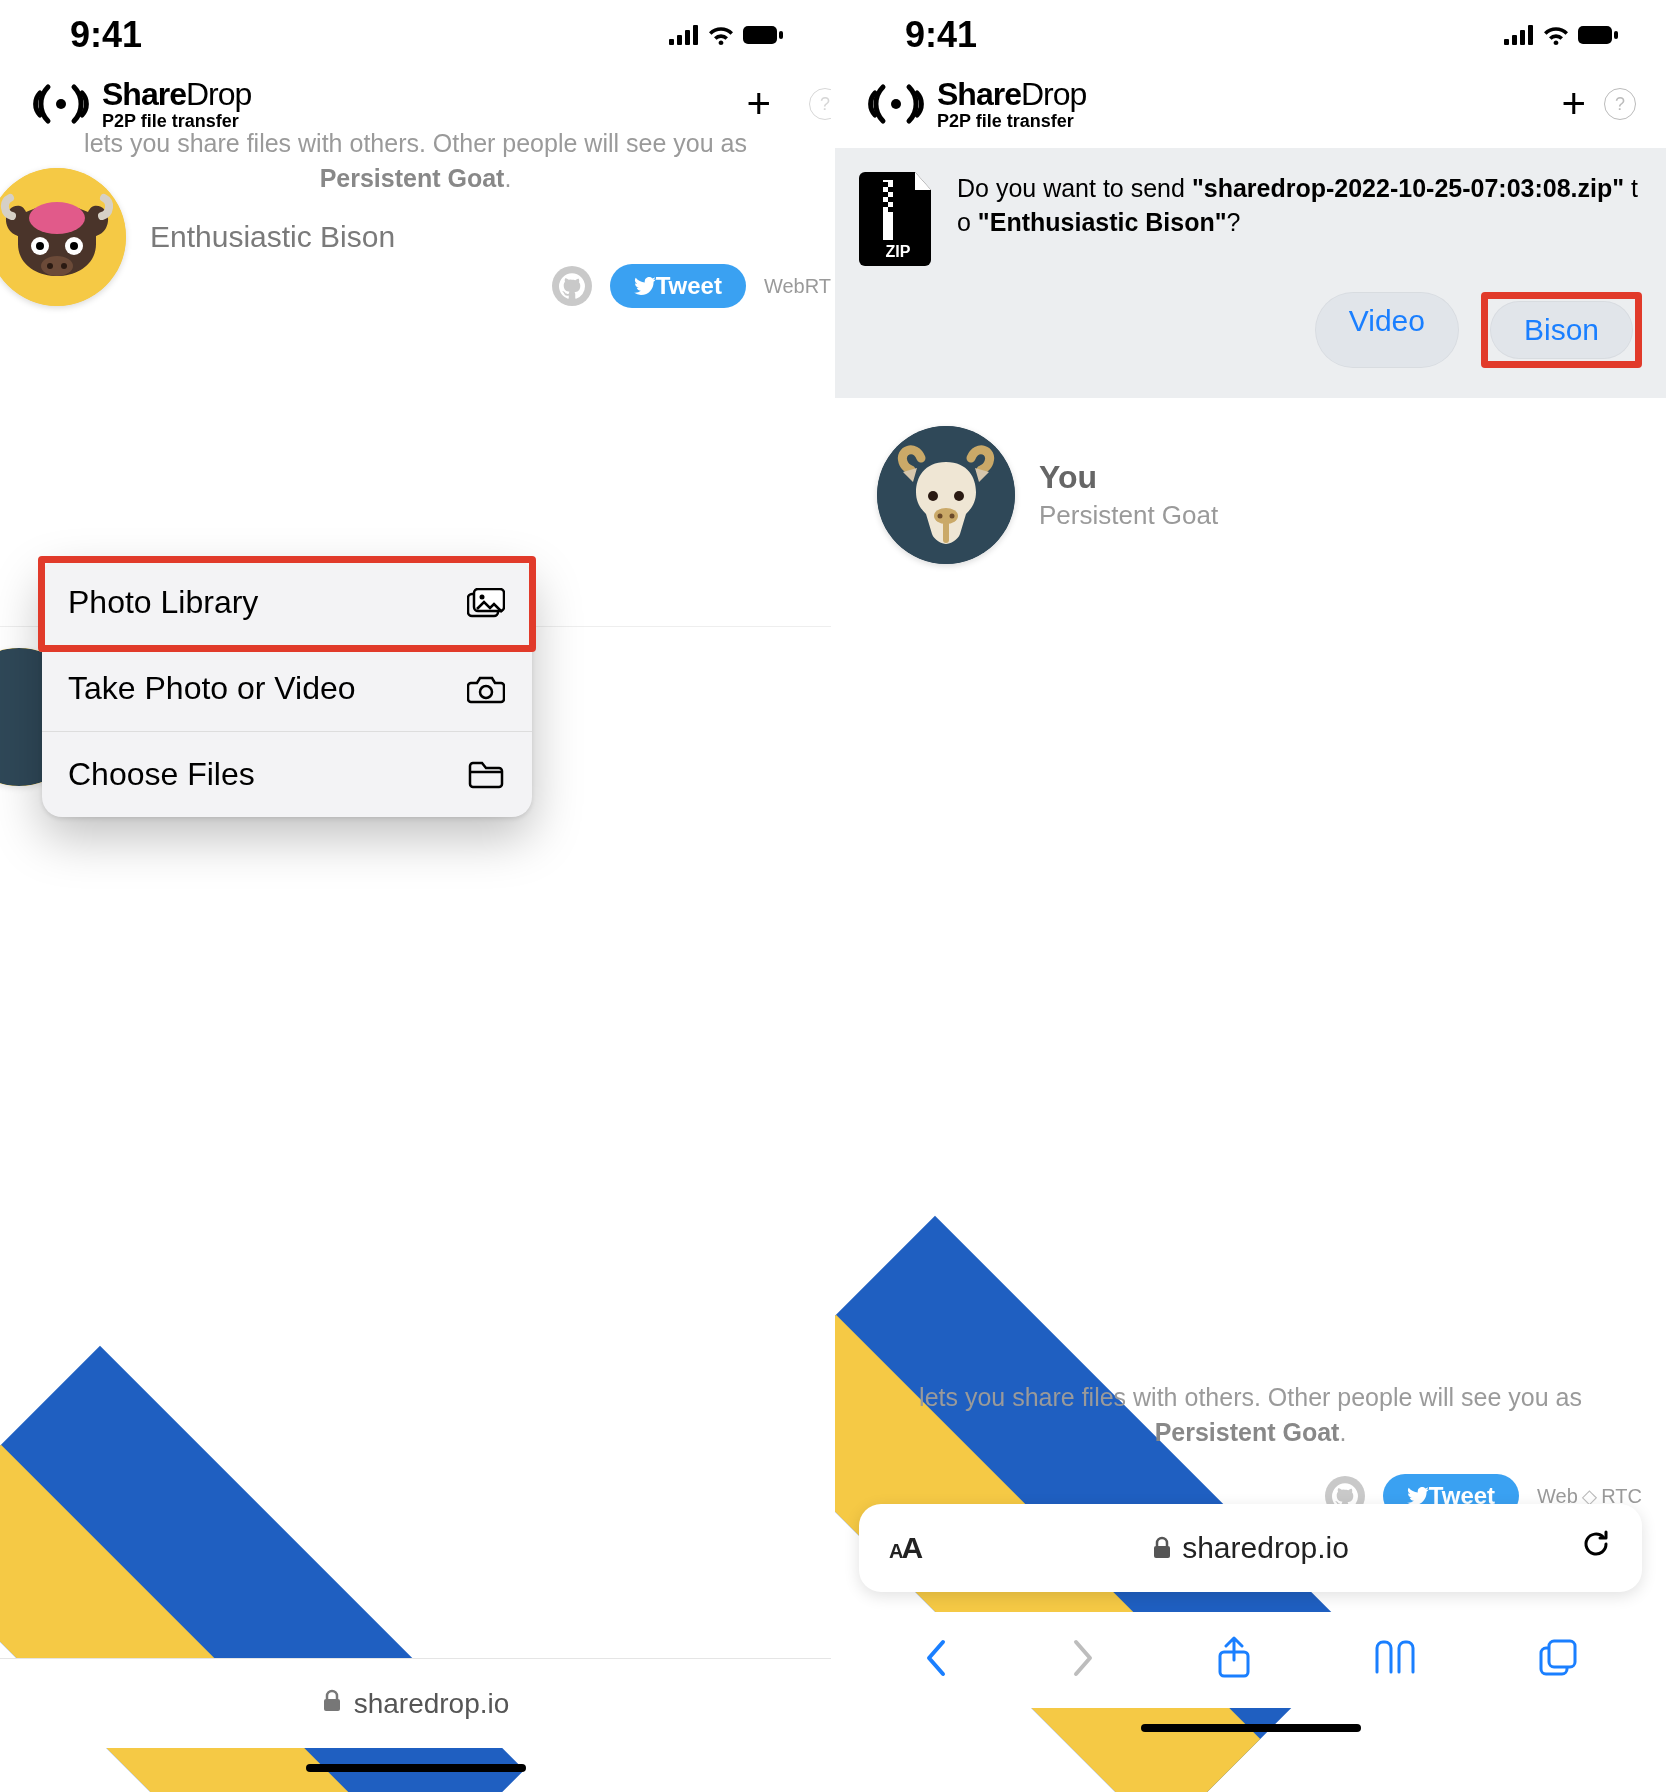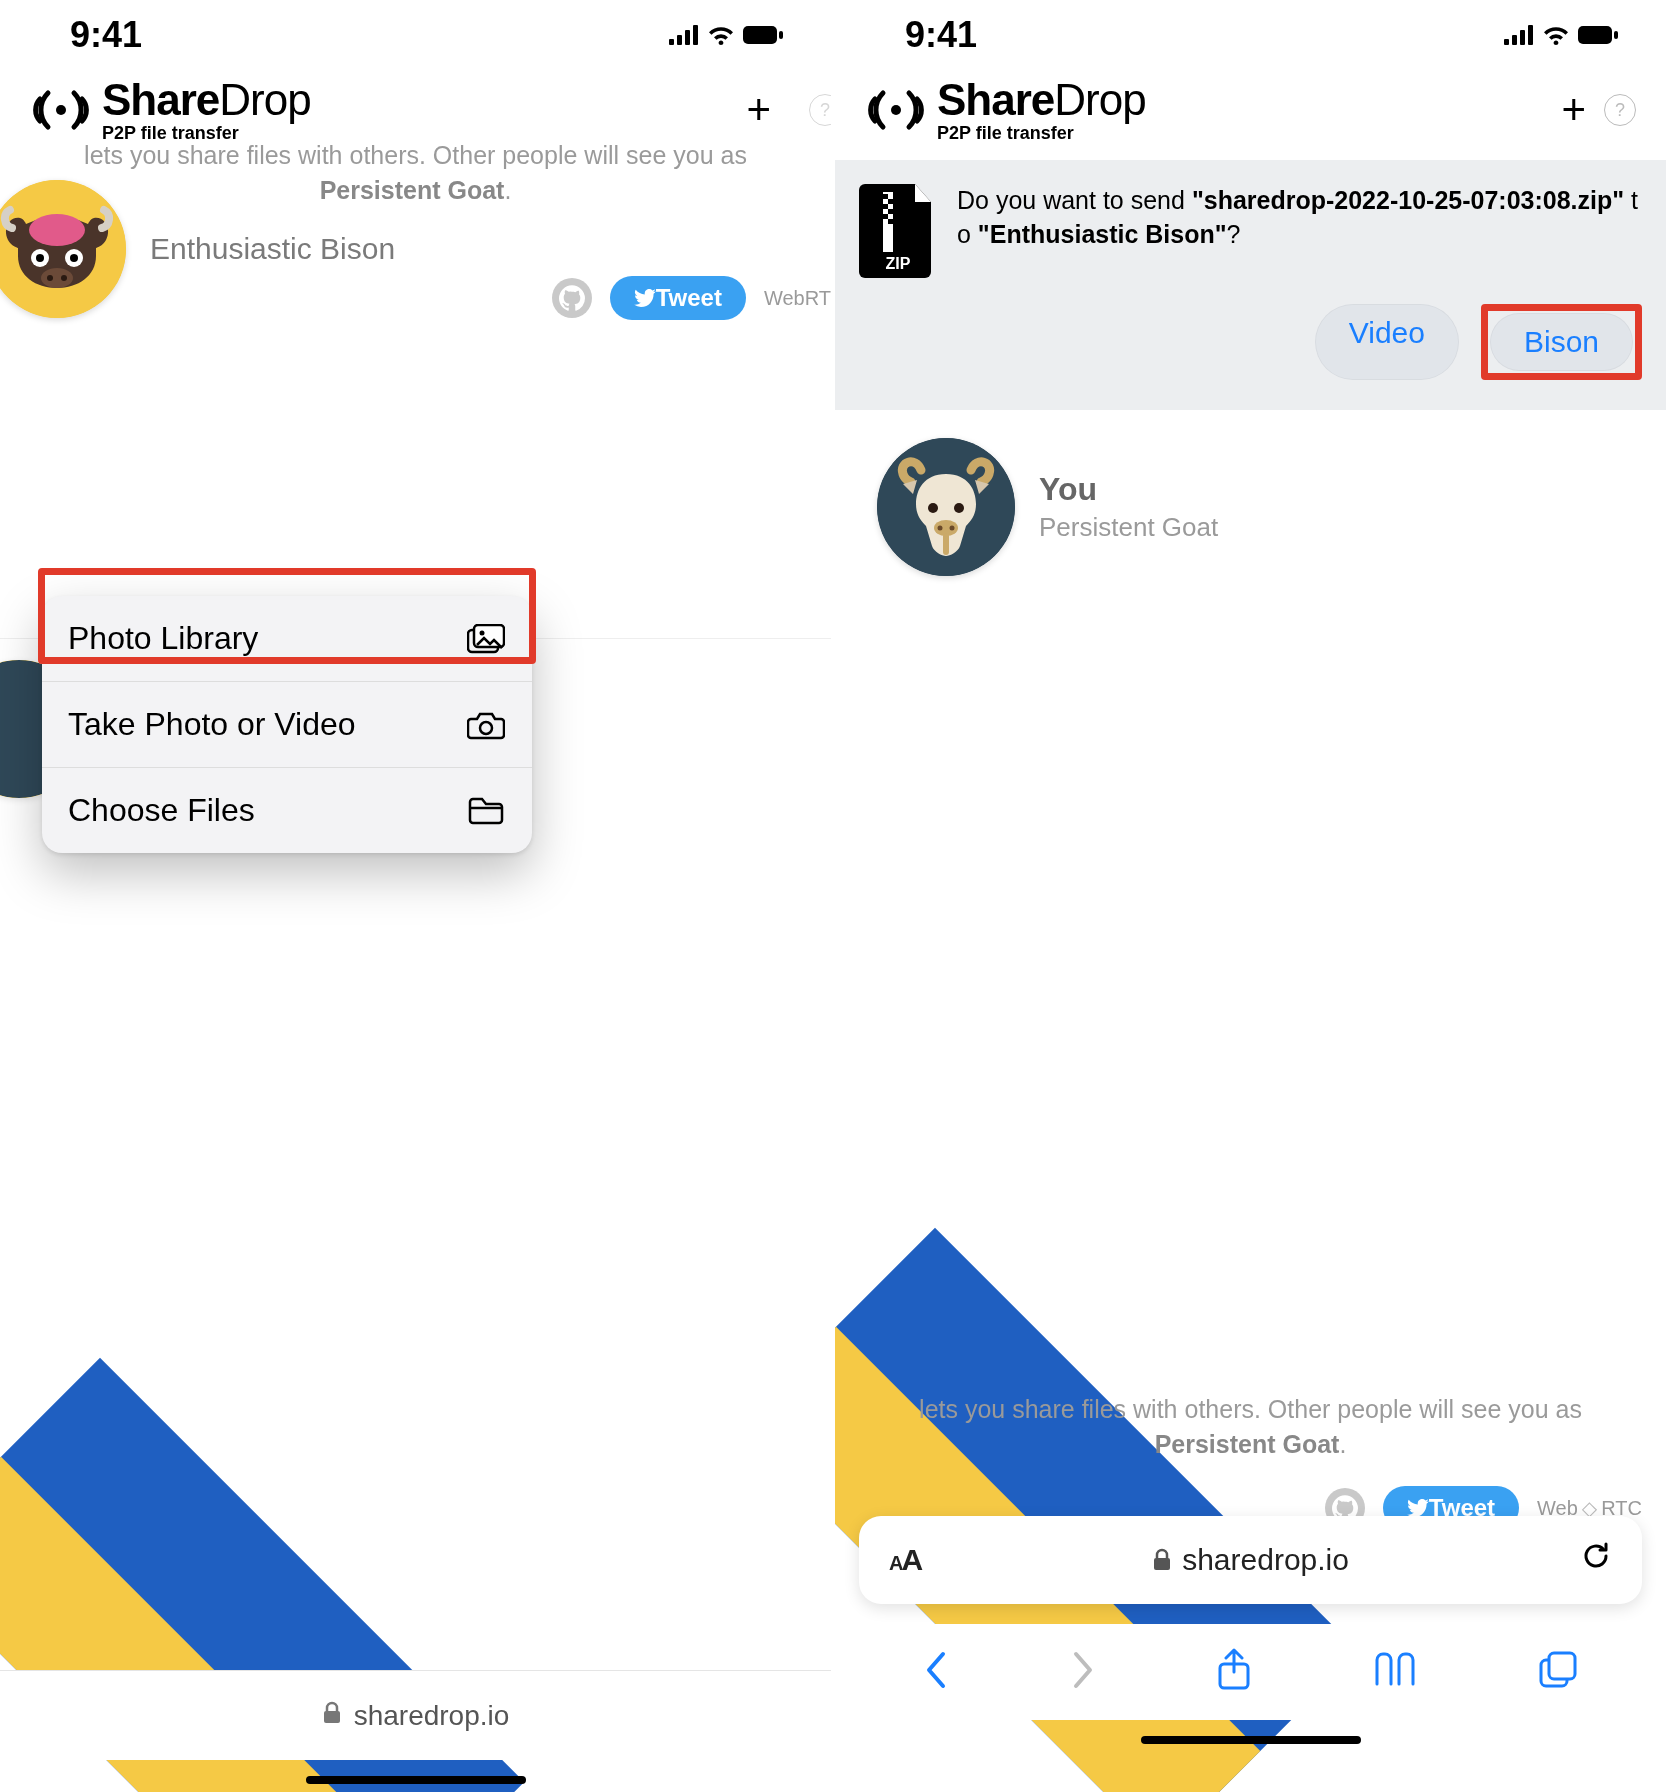--- a/index.html
+++ b/index.html
@@ -35,21 +35,21 @@
   
   .app-header {
     display: flex;
     align-items: center;
     justify-content: space-between;
     padding: 8px 30px 18px 30px;
   }
   .logo-block { display:flex; align-items:center; gap:10px; }
   .logo-wave svg { display:block; }
   .logo-text-block { line-height:1; }
-  .logo-text { font-size: 44px; font-weight:400; letter-spacing:-1px; }
+  .logo-text { font-size: 32px; font-weight:400; letter-spacing:-1px; }
   .logo-text .bold { font-weight:800; }
   .logo-sub { font-size:18px; font-weight:700; margin-top:2px; }
   .header-actions { display:flex; align-items:center; gap:18px; }
   .plus-btn { font-size:42px; font-weight:300; line-height:1; }
   .help-btn {
     width:32px; height:32px; border-radius:50%;
     border:1.5px solid #bbb; color:#bbb;
     display:flex; align-items:center; justify-content:center;
     font-size:18px;
   }
@@ -67,21 +67,21 @@
     width:138px; height:138px; border-radius:50%;
     background:#f5c945; position:relative; overflow:hidden;
     box-shadow:0 2px 6px rgba(0,0,0,.15);
   }
   .avatar.goat { background:#2f4858; }
   .peer-name { font-size:30px; color:#7a7a7a; }
 
   
   .popover {
     position:absolute;
-    top: 436px;
+    top: 412px;
     left: 42px;
     width: 490px;
     background:#f3f3f5;
     border-radius:20px;
     box-shadow:0 20px 50px rgba(0,0,0,.25), 0 2px 4px rgba(0,0,0,.1);
     overflow:hidden;
     z-index:10;
     text-align:right;
   }
   .pop-item {

